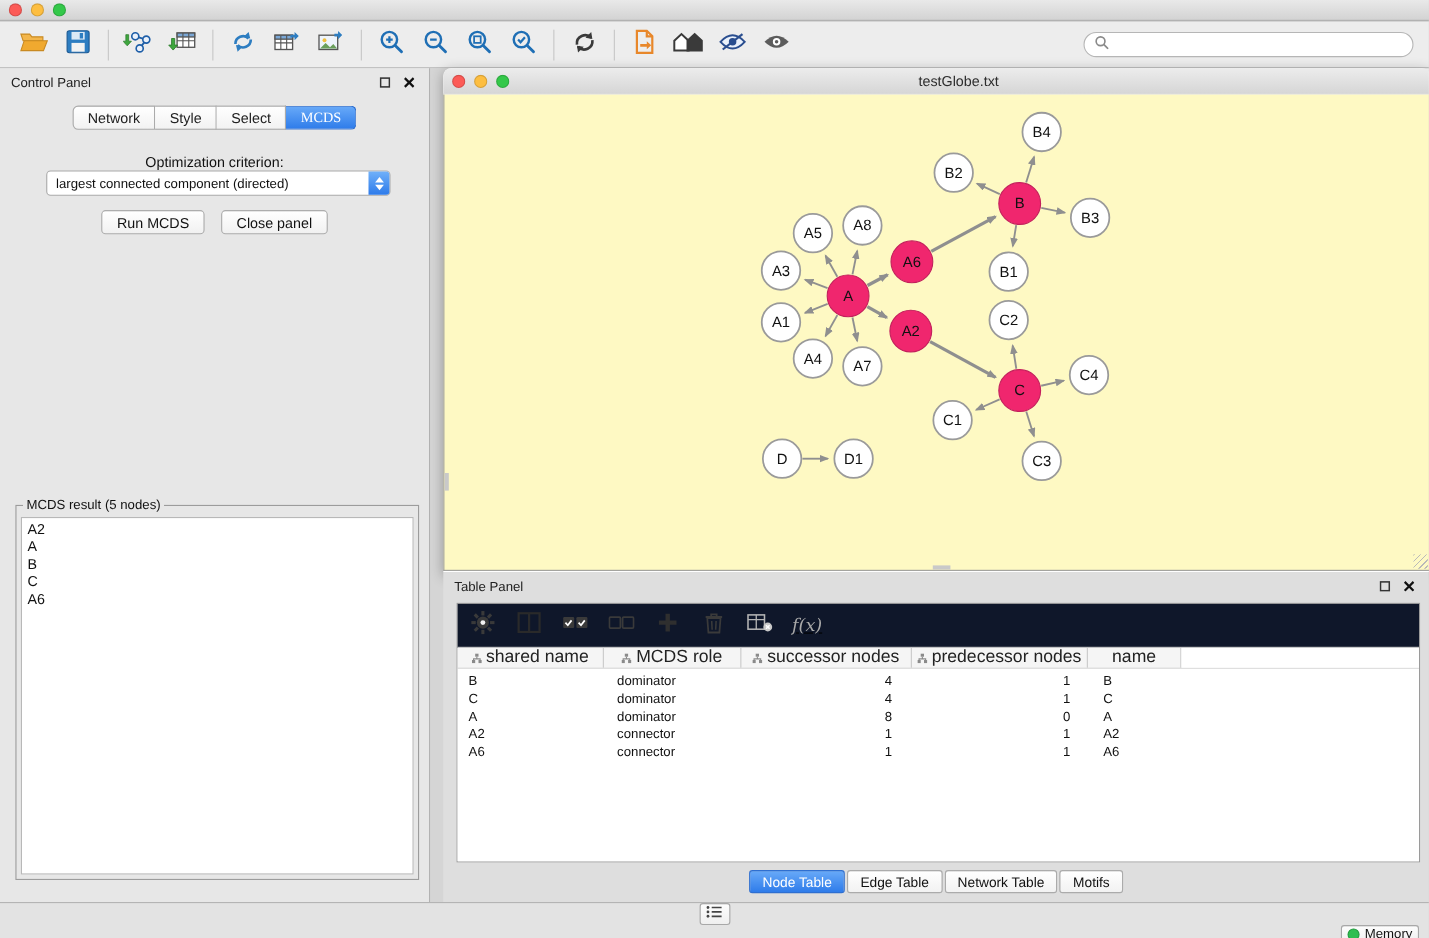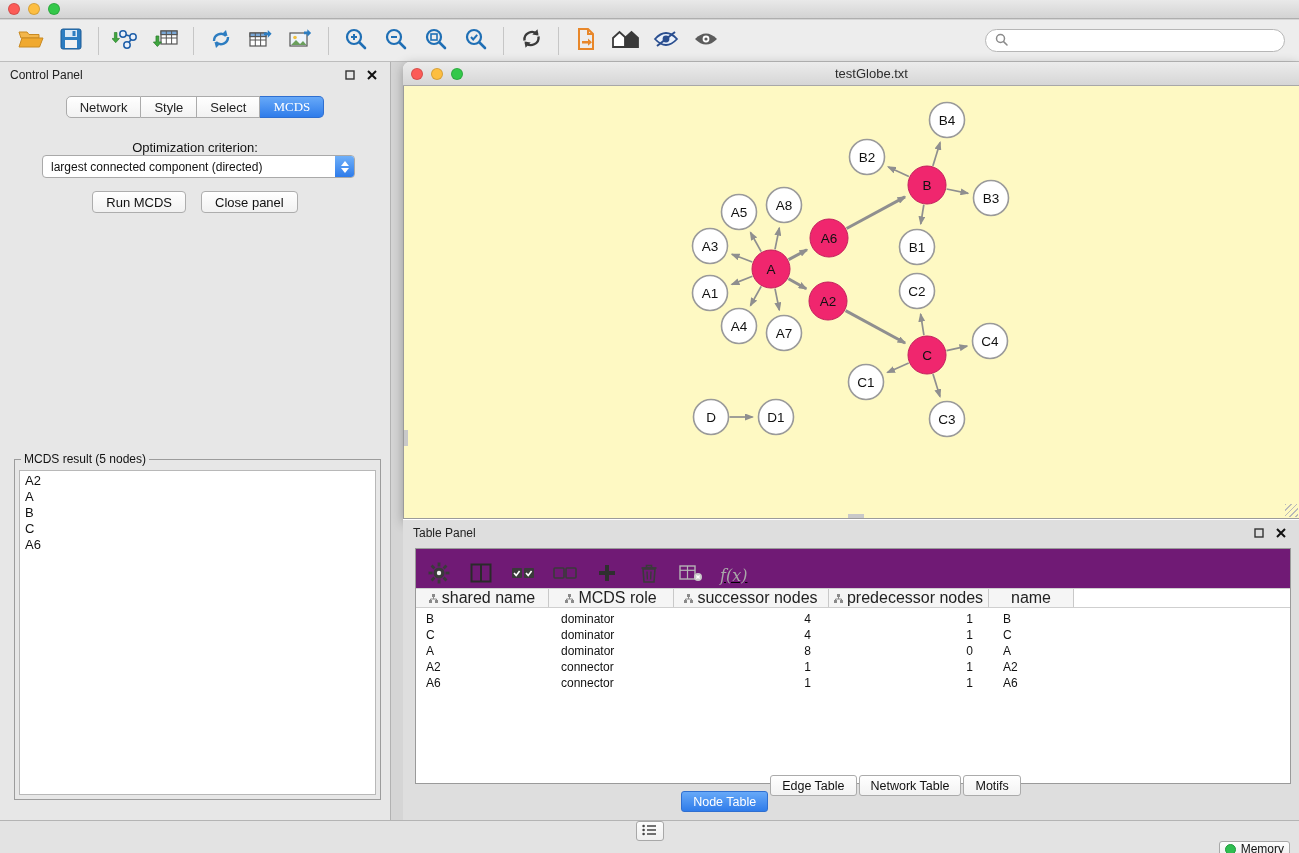--- a/index.html
+++ b/index.html
@@ -134,22 +134,22 @@
   .table-panel {
     position:absolute; left:403px; top:520px; width:896px; height:300px;
     background:#dedede;
   }
   .tp-content {
     position:absolute; left:12px; right:8px; top:28px; bottom:36px;
     background:#fff; border:1px solid #9a9a9a;
     display:flex; flex-direction:column;
   }
   .tp-toolbar {
-    height:40px; background:#701a75; border-bottom:1px solid #cfcfcf;
-    display:flex; align-items:flex-end; padding:0 10px; gap:16px;text-decoration:underline;
+    height:40px; background:#0f172a; border-bottom:1px solid #cfcfcf;
+    display:flex; align-items:center; padding:0 10px; gap:16px;text-decoration:underline;
   }
   .tp-tool { width:26px; height:26px; display:flex; align-items:center; justify-content:center; }
   .fx { font-family:"DejaVu Serif", serif; font-style:italic; font-size:16px; color:#a9a9a9; }
 
   .thead {
     display:grid; grid-template-columns:133px 125px 155px 160px 85px 1fr;
     height:19px; border-bottom:1px solid #cfcfcf; background:#f5f5f5;
   }
   .th {
     display:flex; align-items:center; justify-content:center; gap:4px;
@@ -172,21 +172,21 @@
   .tp-tabs {
     position:absolute; left:0; right:0; bottom:8px;
     display:flex; justify-content:center; gap:2px;
   }
   .tp-tab {
     height:21px; padding:0 11px; display:flex; align-items:center;
     font-size:12.5px; color:#111;
     background:linear-gradient(#ffffff,#f2f2f2);
     border:1px solid #ababab; border-radius:3px;
   }
-  .tp-tab.active { background:linear-gradient(#67a9f8,#2f7cea); color:#fff; border-color:#2f6fd0;margin-top:16px; }
+  .tp-tab.active { background:linear-gradient(#67a9f8,#2f7cea); color:#fff; border-color:#2f6fd0; }
 
   
   .statusbar {
     position:absolute; left:0; right:0; bottom:0; height:33px;
     background:#e3e3e3; border-top:1px solid #b4b4b4;
     display:flex; align-items:center; padding:0 9px;flex-direction:column;
   }
   .sb-btn {
     height:21px; min-width:28px; padding:0 5px;
     background:linear-gradient(#fdfdfd,#efefef);

